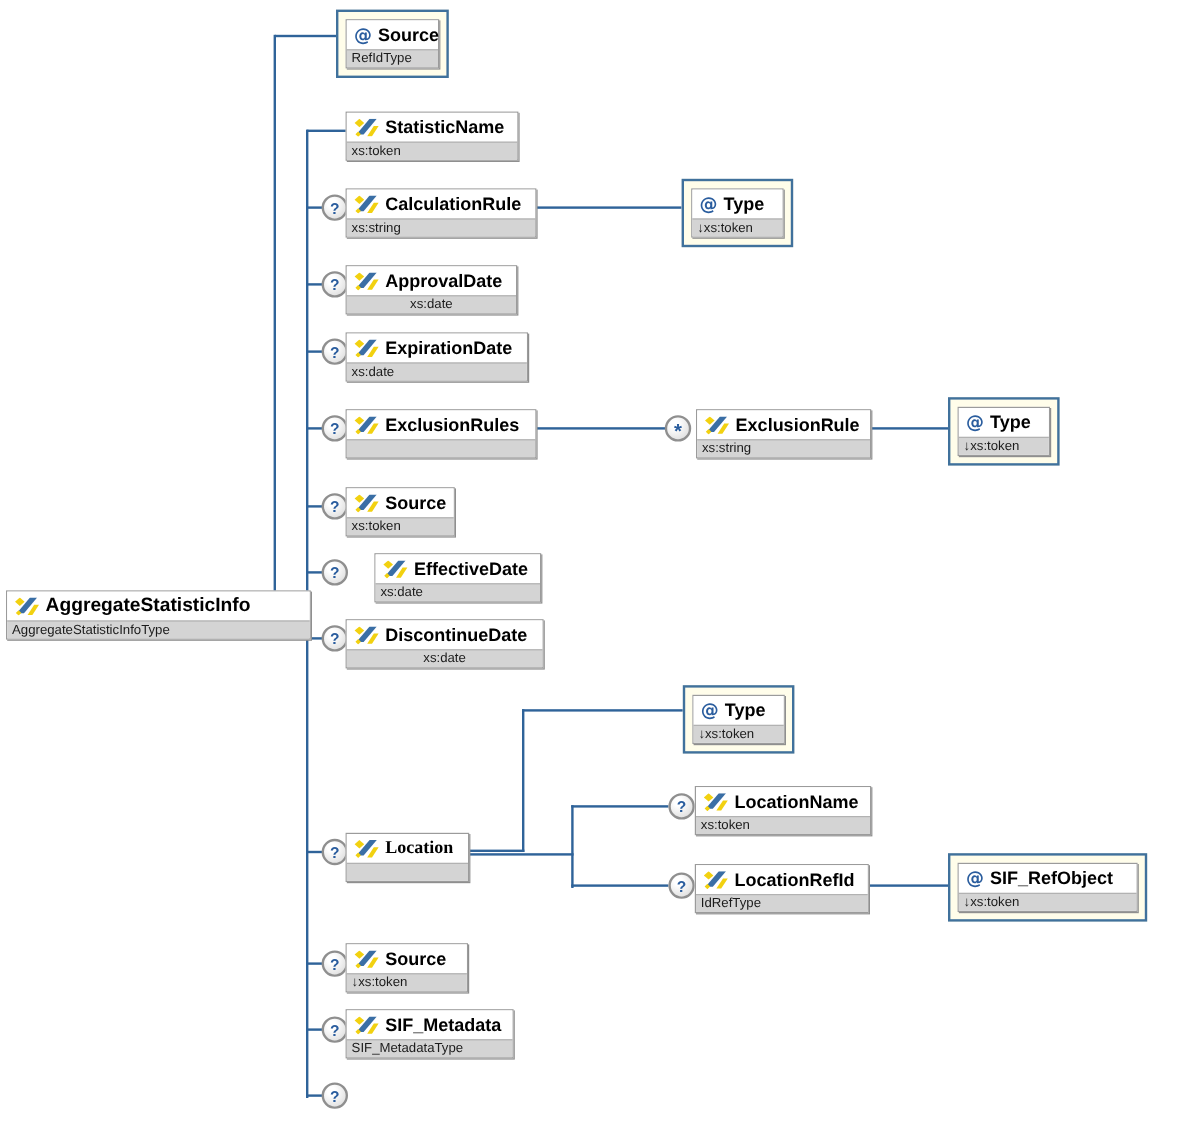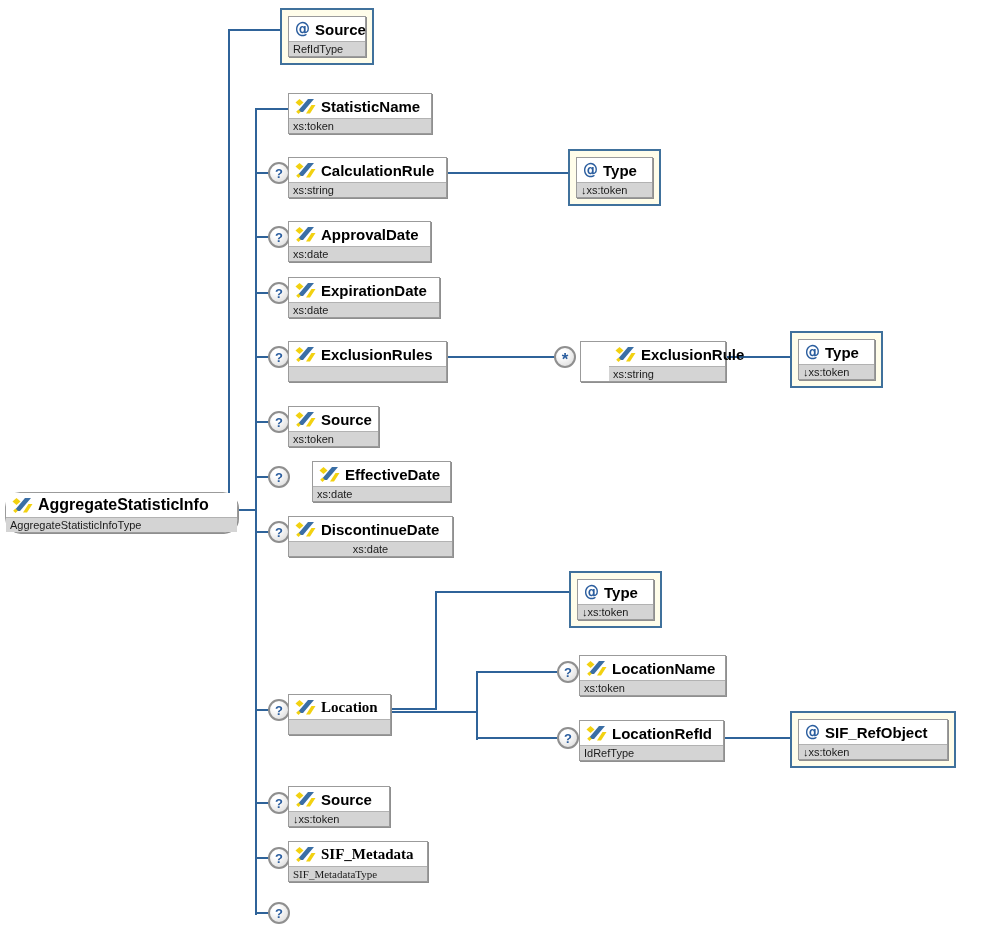--- a/index.html
+++ b/index.html
@@ -77,21 +77,21 @@
     <div class="marker" style="left: 268px; top: 411px;">?</div>
     <div class="marker" style="left: 268px; top: 466px;">?</div>
     <div class="marker" style="left: 268px; top: 521px;">?</div>
     <div class="marker" style="left: 557px; top: 661px;">?</div>
     <div class="marker" style="left: 268px; top: 699px;">?</div>
     <div class="marker" style="left: 557px; top: 727px;">?</div>
     <div class="marker" style="left: 268px; top: 792px;">?</div>
     <div class="marker" style="left: 268px; top: 847px;">?</div>
     <div class="marker" style="left: 268px; top: 902px;">?</div>
   <div class="node root" style="left: 5px; top: 492px; width: 210px;">
-    <div class="box" style="width: 233px; box-sizing: border-box; border-radius: 15px;">
+    <div class="box" style="width: 254px; box-sizing: border-box;">
       <div class="title-row">
         <span class="icon">
             <svg width="21" height="15" viewBox="0 0 21 15" aria-hidden="true">
               <polygon points="13,0 19,0 8,13 2,13" fill="#3a6ea5"></polygon>
               <polygon points="4.5,0 8.5,3.5 4.5,7 0.5,3.5" fill="#f2d110"></polygon>
               <polygon points="16.5,6 20.5,6 15,14.5 11,14.5" fill="#f2d110"></polygon>
               <polygon points="3.5,10.5 5.8,12.8 3.5,15 1.2,12.8" fill="#f2d110"></polygon>
             </svg>
           </span>
         <span class="title">AggregateStatisticInfo</span>
@@ -152,21 +152,21 @@
         <span class="icon">
             <span class="attr-glyph">@</span>
           </span>
         <span class="title">Type</span>
       </div>
       <div class="subtitle">↓xs:token</div>
     </div>
   </div>
 
   <div class="node" style="left: 288px; top: 221px; width: 143px;">
-    <div class="box" style="width: 143px; box-sizing: border-box;">
+    <div class="box" style="width: 143px; box-sizing: border-box; text-align: center;">
       <div class="title-row">
         <span class="icon">
             <svg width="21" height="15" viewBox="0 0 21 15" aria-hidden="true">
               <polygon points="13,0 19,0 8,13 2,13" fill="#3a6ea5"></polygon>
               <polygon points="4.5,0 8.5,3.5 4.5,7 0.5,3.5" fill="#f2d110"></polygon>
               <polygon points="16.5,6 20.5,6 15,14.5 11,14.5" fill="#f2d110"></polygon>
               <polygon points="3.5,10.5 5.8,12.8 3.5,15 1.2,12.8" fill="#f2d110"></polygon>
             </svg>
           </span>
         <span class="title">ApprovalDate</span>
@@ -203,21 +203,21 @@
               <polygon points="3.5,10.5 5.8,12.8 3.5,15 1.2,12.8" fill="#f2d110"></polygon>
             </svg>
           </span>
         <span class="title">ExclusionRules</span>
       </div>
       <div class="subtitle"></div>
     </div>
   </div>
 
   <div class="node" style="left: 580px; top: 341px; width: 146px;">
-    <div class="box" style="width: 146px; box-sizing: border-box; padding-left: 28px;">
+    <div class="box" style="width: 146px; box-sizing: border-box;">
       <div class="title-row">
         <span class="icon">
             <svg width="21" height="15" viewBox="0 0 21 15" aria-hidden="true">
               <polygon points="13,0 19,0 8,13 2,13" fill="#3a6ea5"></polygon>
               <polygon points="4.5,0 8.5,3.5 4.5,7 0.5,3.5" fill="#f2d110"></polygon>
               <polygon points="16.5,6 20.5,6 15,14.5 11,14.5" fill="#f2d110"></polygon>
               <polygon points="3.5,10.5 5.8,12.8 3.5,15 1.2,12.8" fill="#f2d110"></polygon>
             </svg>
           </span>
         <span class="title">ExclusionRule</span>
@@ -374,21 +374,21 @@
               <polygon points="16.5,6 20.5,6 15,14.5 11,14.5" fill="#f2d110"></polygon>
               <polygon points="3.5,10.5 5.8,12.8 3.5,15 1.2,12.8" fill="#f2d110"></polygon>
             </svg>
           </span>
         <span class="title">Source</span>
       </div>
       <div class="subtitle">↓xs:token</div>
     </div>
   </div>
 
-  <div class="node" style="left: 288px; top: 841px; width: 140px; font-family: Liberation Serif, serif;">
+  <div class="node" style="left: 288px; top: 841px; width: 140px;">
     <div class="box" style="width: 140px; box-sizing: border-box;">
       <div class="title-row">
         <span class="icon">
             <svg width="21" height="15" viewBox="0 0 21 15" aria-hidden="true">
               <polygon points="13,0 19,0 8,13 2,13" fill="#3a6ea5"></polygon>
               <polygon points="4.5,0 8.5,3.5 4.5,7 0.5,3.5" fill="#f2d110"></polygon>
               <polygon points="16.5,6 20.5,6 15,14.5 11,14.5" fill="#f2d110"></polygon>
               <polygon points="3.5,10.5 5.8,12.8 3.5,15 1.2,12.8" fill="#f2d110"></polygon>
             </svg>
           </span>

